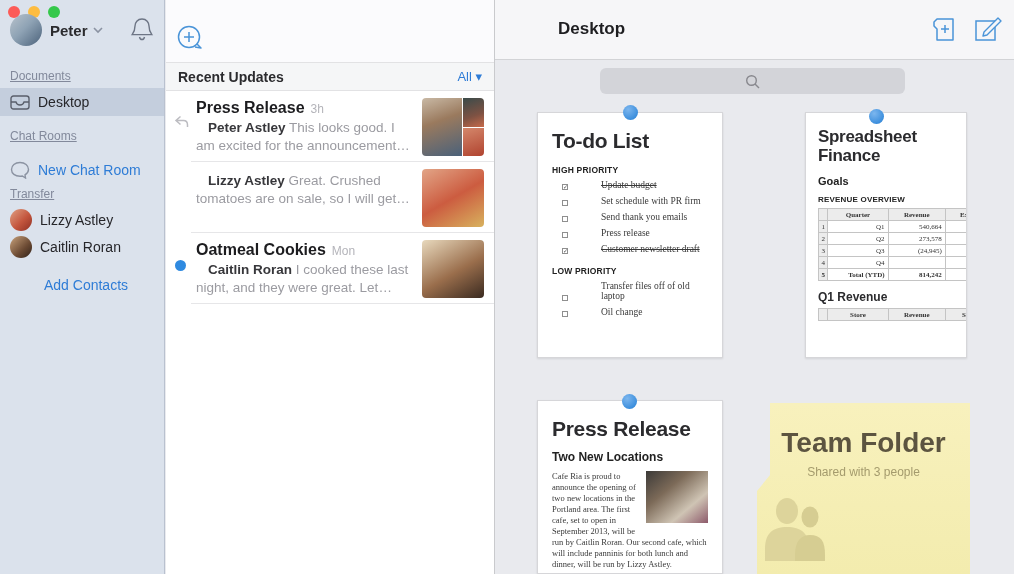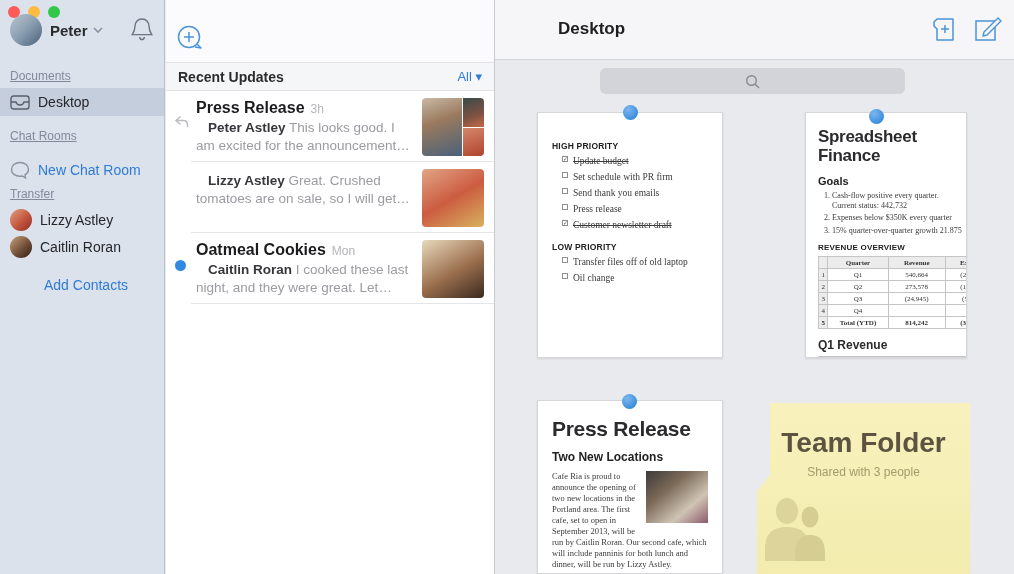--- a/index.html
+++ b/index.html
@@ -67,33 +67,33 @@
 
   .doc-card { position:absolute; background:#fff; border:1px solid #d6d6d9; box-shadow:0 1px 2px rgba(0,0,0,.10); overflow:hidden; }
   .pin { position:absolute; width:15px; height:15px; border-radius:50%;
          background:radial-gradient(circle at 35% 30%, #7cb6ee, #3d8fdd 70%, #2f77c2); z-index:5; }
 
   
   .card-todo { left:42px; top:112px; width:186px; height:246px; padding:16px 14px; }
   .doc-title { font-size:21px; font-weight:bold; color:#2b2b2e; letter-spacing:-.3px; }
   .prio { font-size:8.5px; font-weight:bold; color:#222; letter-spacing:.2px; margin-top:12px; }
   .todo-ul { list-style:none; margin-top:5px; }
-  .todo-ul li { font-family:"Liberation Serif", serif; font-size:9.5px; color:#3a3a3a; margin:0 0 6px 10px; display:flex; align-items:flex-start; }
+  .todo-ul li { font-family:"Liberation Serif", serif; font-size:9.5px; color:#3a3a3a; margin:0 0 6px 10px; display:flex; align-items:flex-end;gap:28px; }
   .cb { width:6px; height:6px; border:1px solid #8f8f8f; margin-right:5px; flex:0 0 auto; position:relative; font-size:6px; line-height:5px; text-align:center; color:#555; }
   li.done span.txt { text-decoration:line-through; }
 
   
   .card-fin { left:310px; top:112px; width:162px; height:246px; padding:14px 0 0 12px; }
   .fin-title { font-size:17px; font-weight:bold; color:#2b2b2e; line-height:19px; letter-spacing:-.3px; }
   .fin-goals-hd { font-size:11px; font-weight:bold; color:#222; margin-top:10px; }
   .fin-ol { font-family:"Liberation Serif", serif; font-size:8px; color:#3a3a3a; margin:4px 0 0 14px; }
   .fin-ol li { margin-bottom:3px; line-height:9.5px; padding-right:4px; }
   .fin-rev-hd { font-size:8px; font-weight:bold; color:#222; margin-top:8px; letter-spacing:.2px; }
   table.fin { border-collapse:collapse; margin-top:4px; font-family:"Liberation Serif", serif; font-size:7px; color:#333; table-layout:fixed; width:185px; }
-  table.fin th, table.fin td { border:1px solid #c4c4c4; padding:1.5px 3px; text-align:center; overflow:hidden; white-space:nowrap; }
+  table.fin th, table.fin td { border:1px solid #c4c4c4; padding:1.5px 3px; text-align:right; overflow:hidden; white-space:nowrap; }
   table.fin th { background:#ececec; font-weight:bold; text-align:center; }
   table.fin td.rn { background:#ececec; width:9px; text-align:center; padding:1.5px 2px; }
   table.fin tr.total td { font-weight:bold; }
   .fin-q1-hd { font-size:12px; font-weight:bold; color:#2b2b2e; margin-top:9px; }
 
   
   .card-press { left:42px; top:400px; width:186px; height:174px; padding:16px 14px; }
   .press-sub { font-size:12px; font-weight:bold; color:#222; margin-top:9px; }
   .press-body { font-family:"Liberation Serif", serif; font-size:8.5px; line-height:11px; color:#3a3a3a; margin-top:7px; }
   .press-img { float:right; width:62px; height:52px; margin:0 0 4px 6px;
@@ -264,20 +264,21 @@
         <circle cx="6.5" cy="6.5" r="4.8" fill="none" stroke="#88888e" stroke-width="1.4"></circle>
         <path d="M10 10 L14 14" stroke="#88888e" stroke-width="1.4"></path>
       </svg>
   </div>
 
   <div class="pin" style="left:128px; top:105px;"></div>
   <div class="pin" style="left:374px; top:109px;"></div>
   <div class="pin" style="left:127px; top:394px;"></div>
 
   <div class="doc-card card-todo">
+    <div class="doc-title">To-do List</div>
     <div class="prio">HIGH PRIORITY</div>
     <ul class="todo-ul">
       <li class="done">
           <span class="cb">✓</span>
           <span class="txt">Update budget</span>
         </li>
       <li>
           <span class="cb"></span>
           <span class="txt">Set schedule with PR firm</span>
         </li>
@@ -306,25 +307,20 @@
         </li>
     </ul>
   </div>
 
   <div class="doc-card card-fin">
     <div class="fin-title">
       <div>Spreadsheet</div>
       <div>Finance</div>
     </div>
     <div class="fin-goals-hd">Goals</div>
-    <ol class="fin-ol">
-      <li>Cash-flow positive every quarter. Current status: 442,732</li>
-      <li>Expenses below $350K every quarter</li>
-      <li>15% quarter-over-quarter growth 21.875</li>
-    </ol>
     <div class="fin-rev-hd">REVENUE OVERVIEW</div>
     <table class="fin">
       <tbody>
           <tr>
         <th style="width:9px;"></th>
         <th style="width:58px;">Quarter</th>
         <th style="width:55px;">Revenue</th>
         <th style="width:55px;">Expenses</th>
       </tr>
       <tr>

